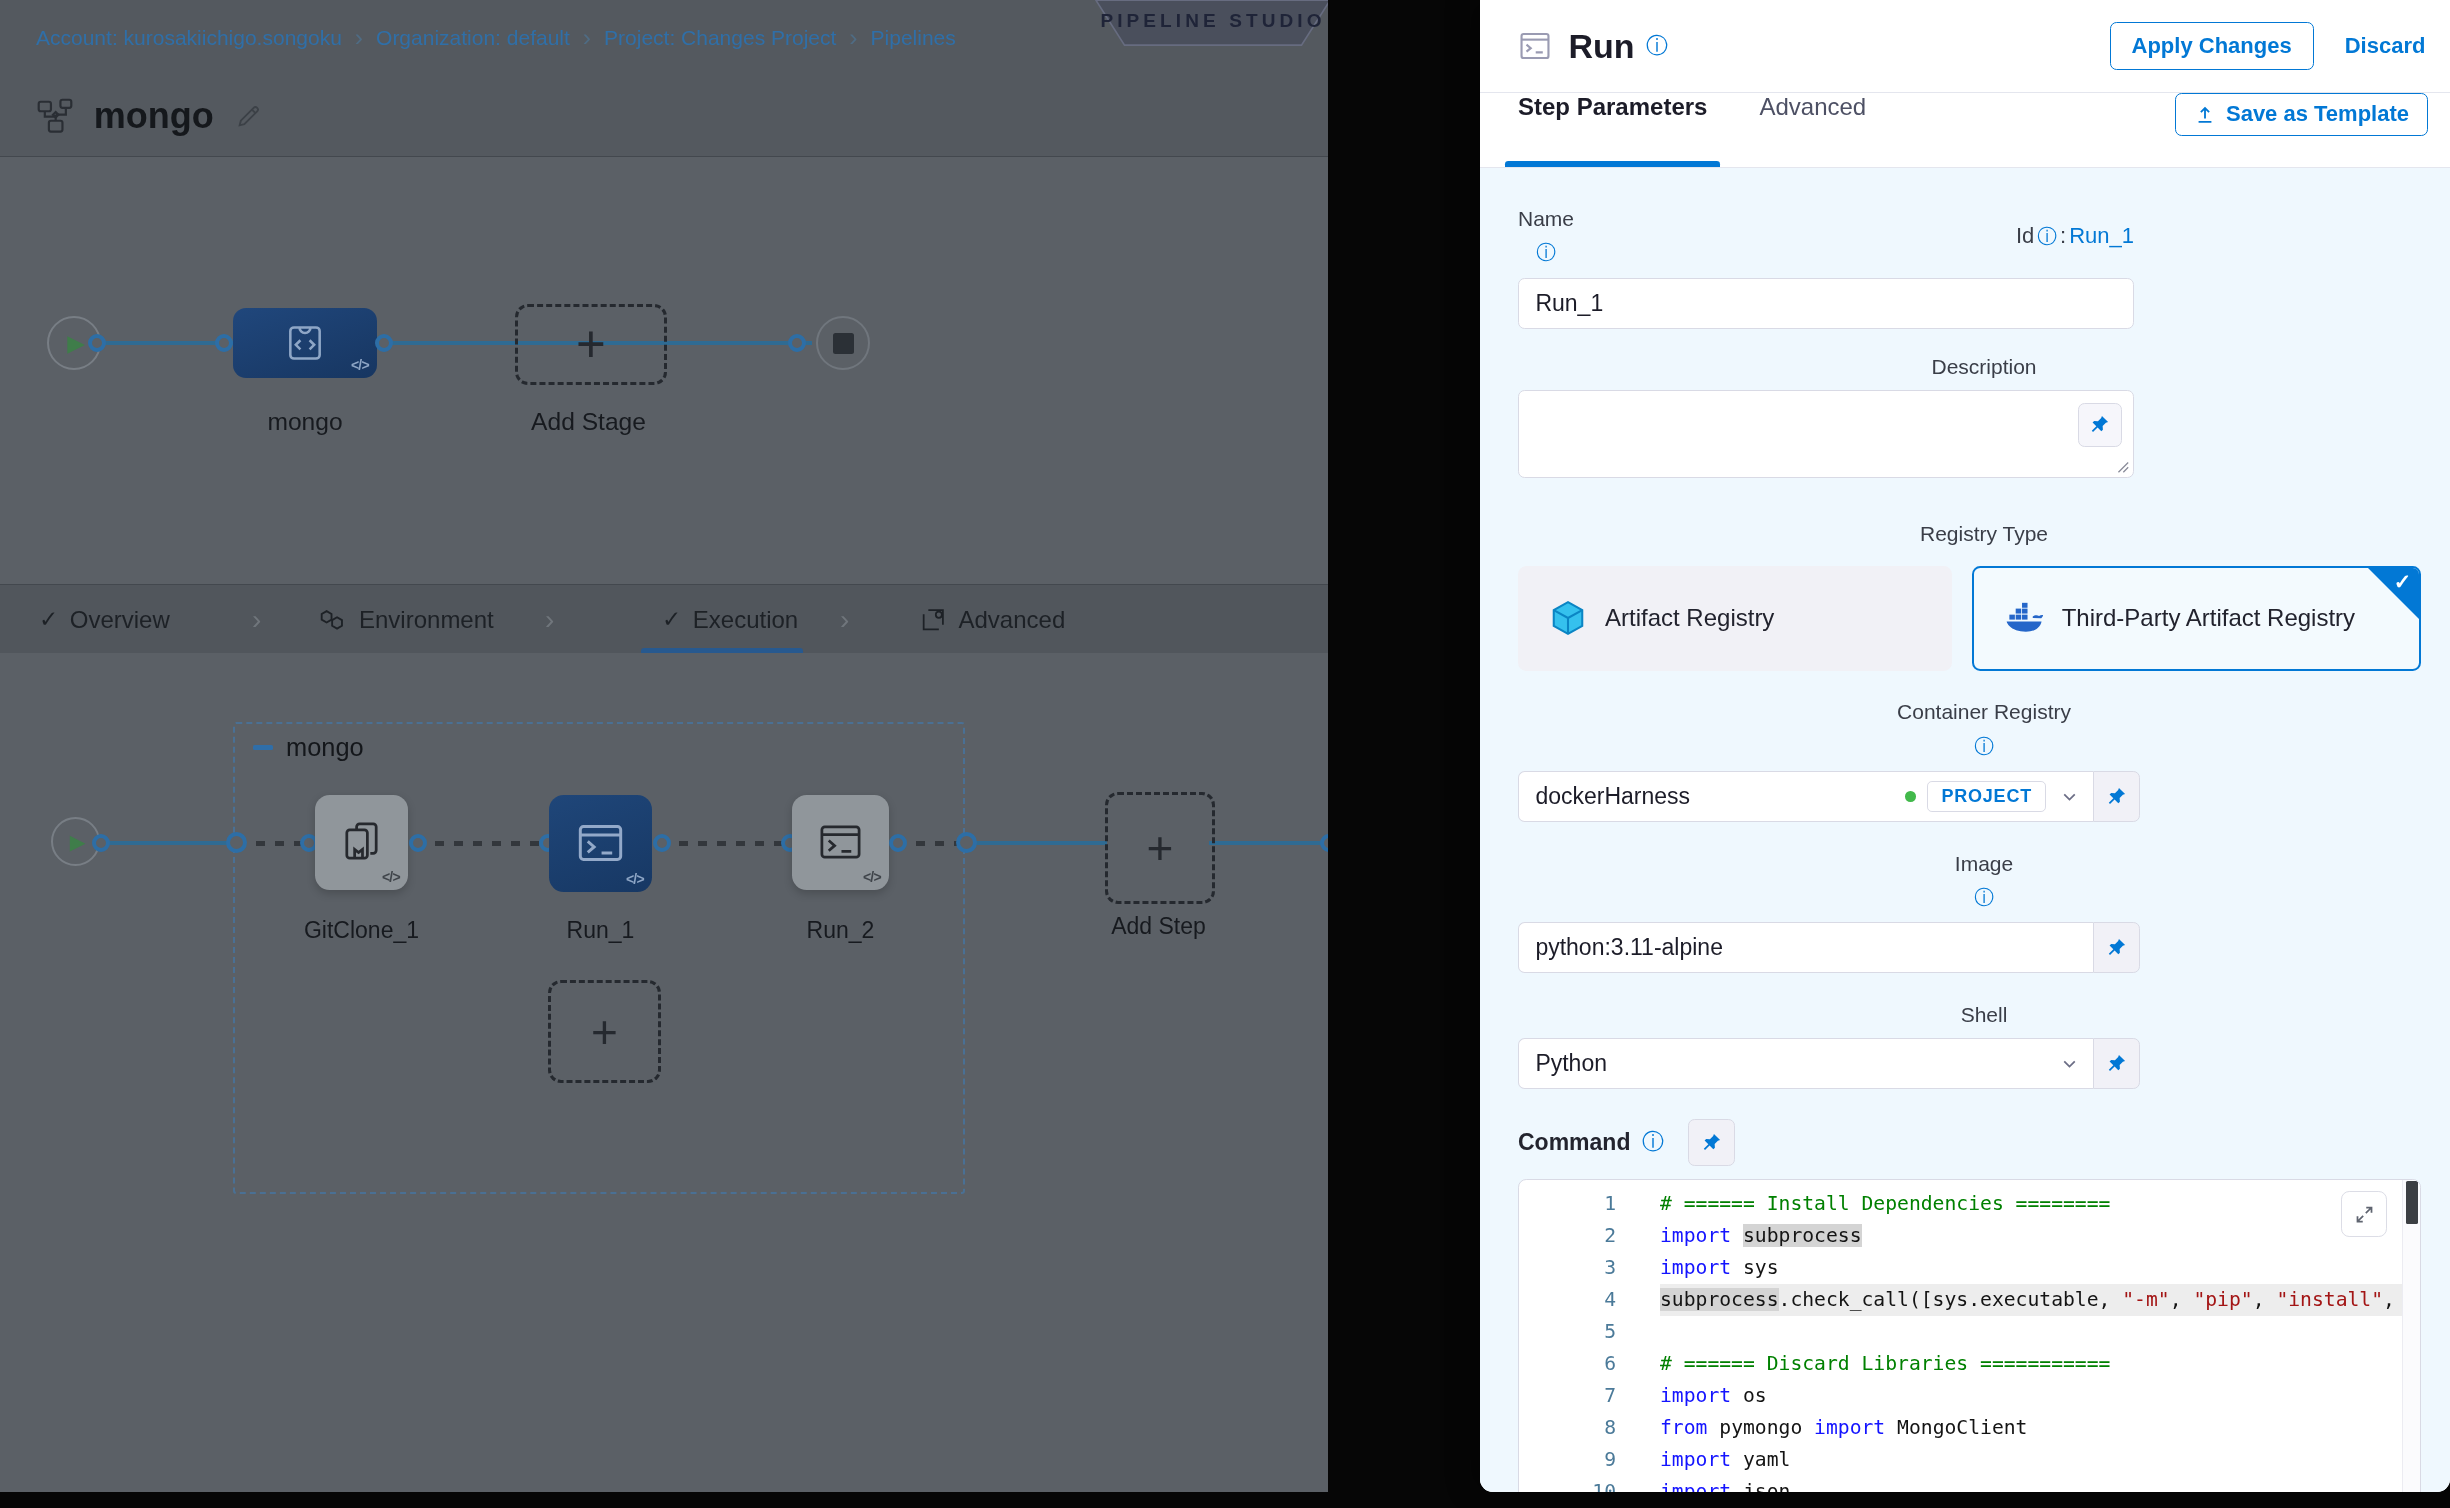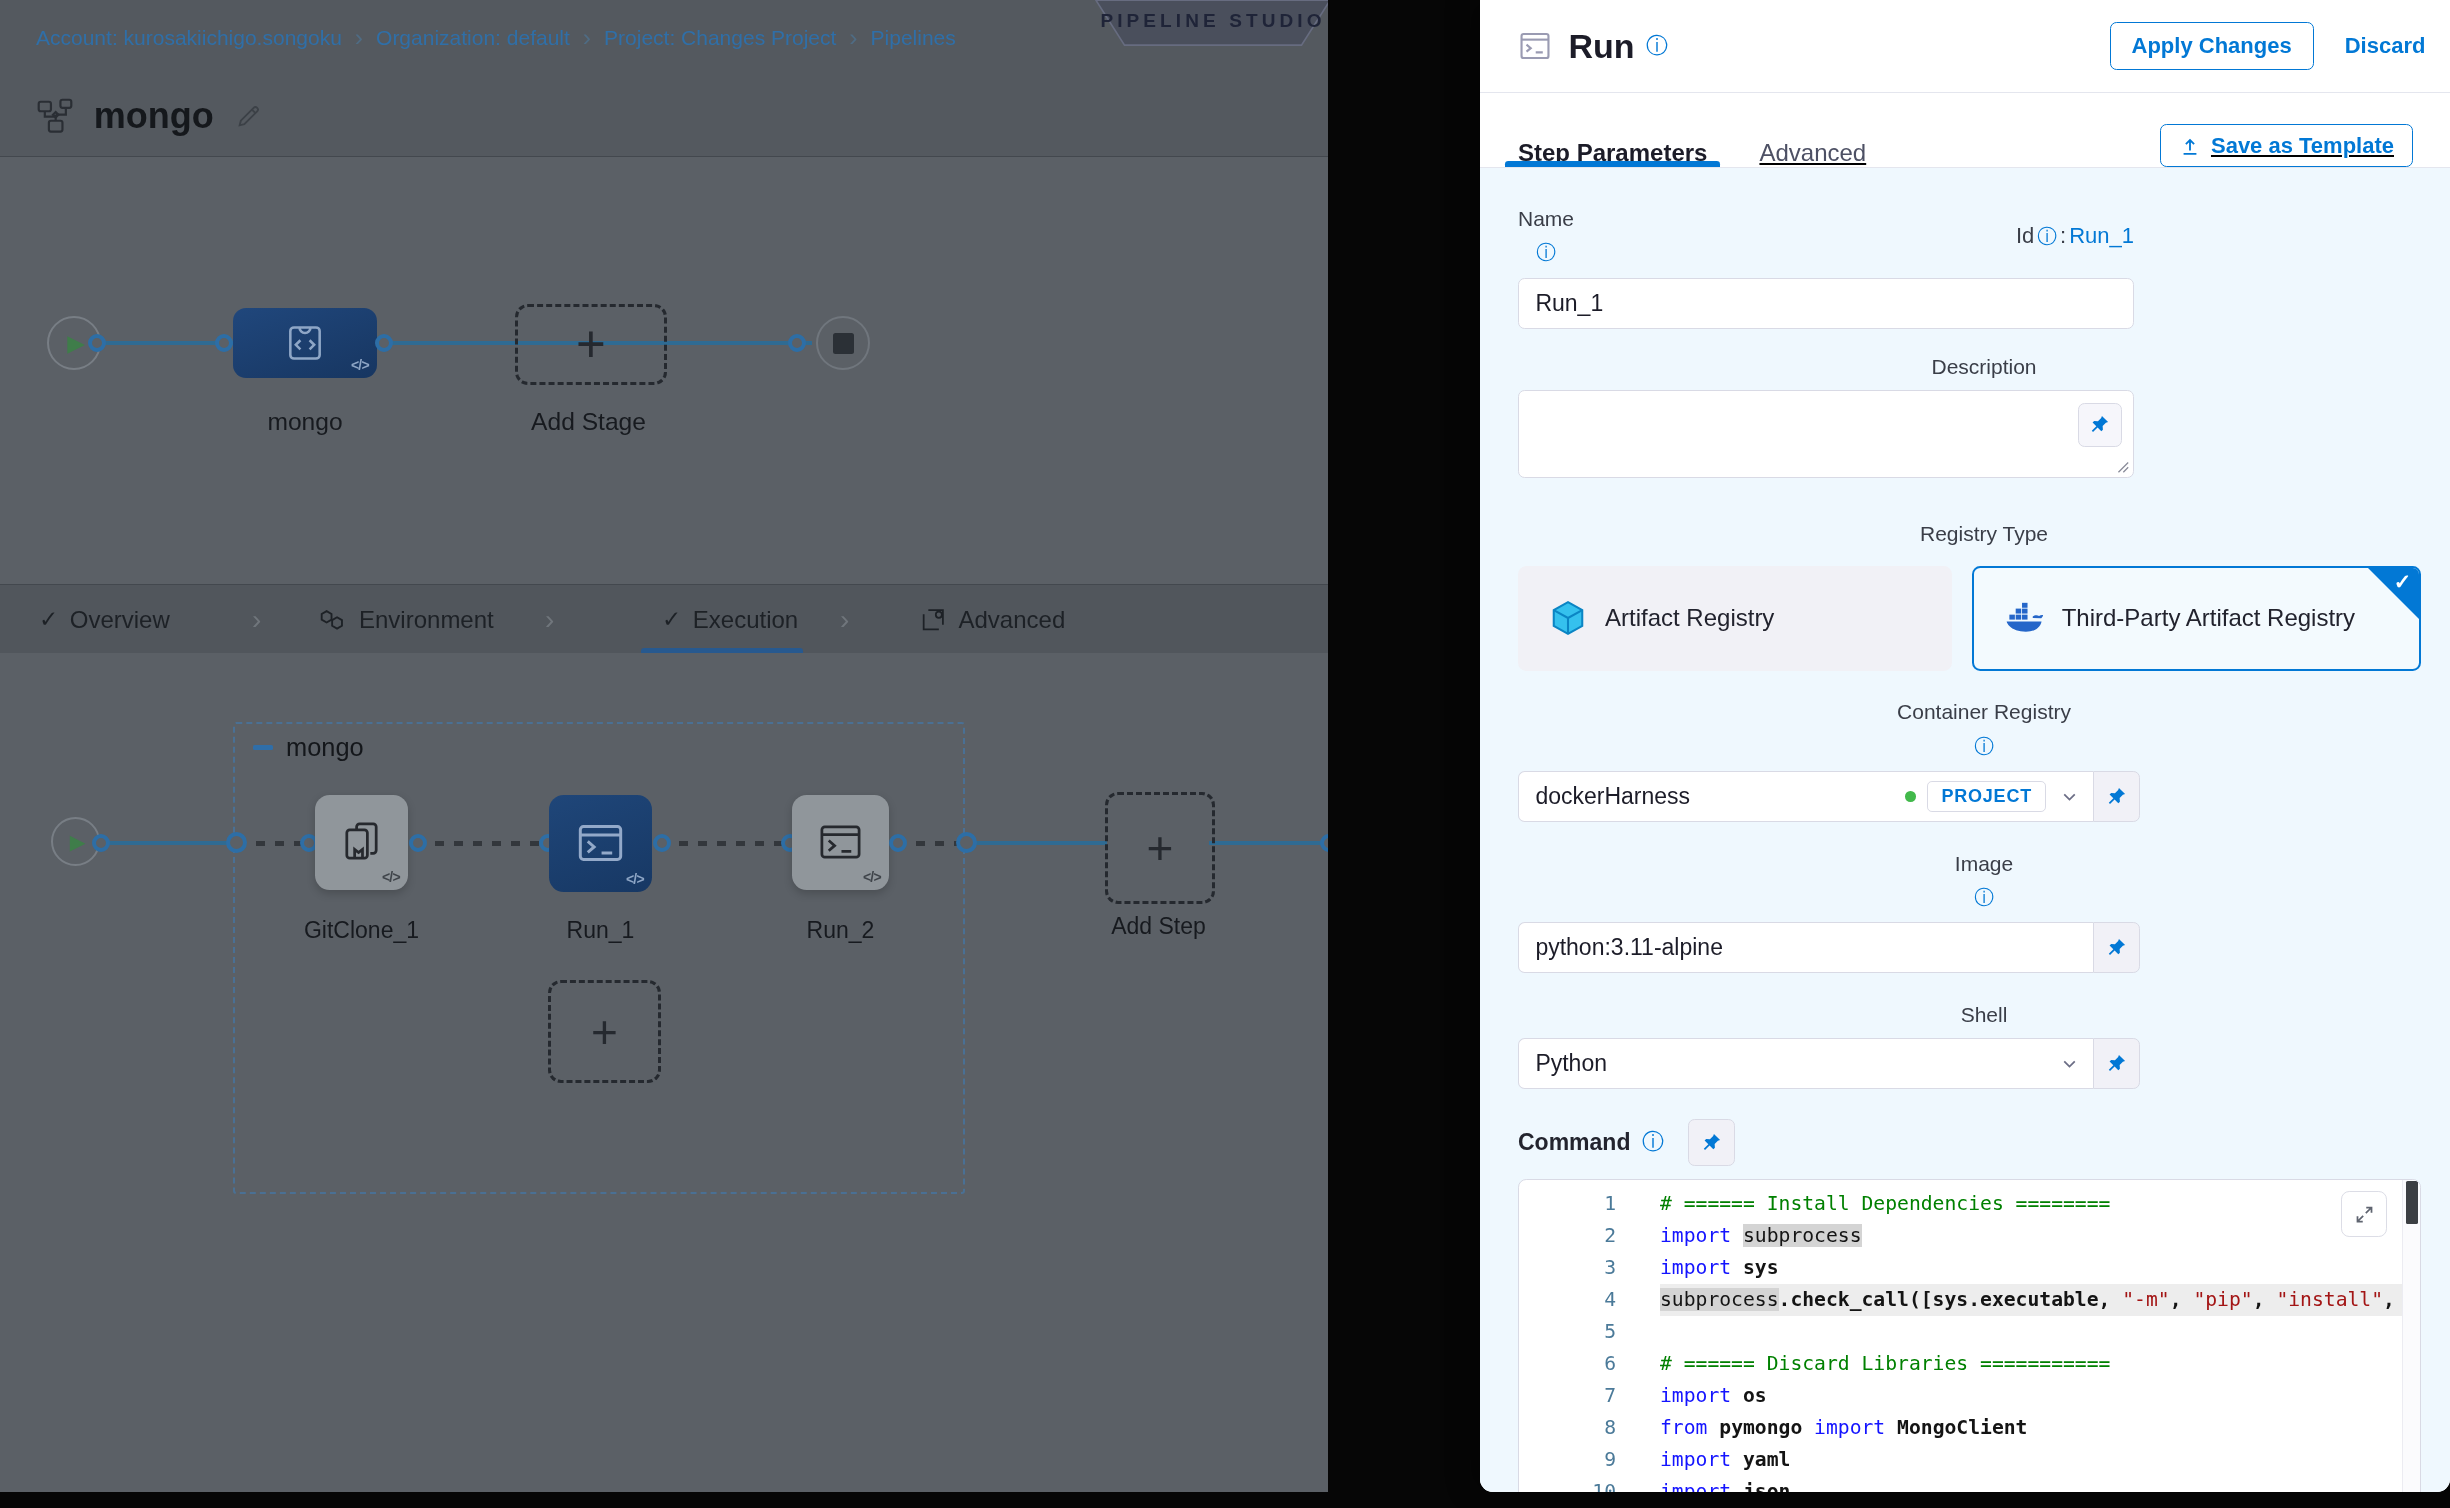--- a/index.html
+++ b/index.html
@@ -51,21 +51,21 @@
   .corner-code-dark{position:absolute;right:8.2px;bottom:4.9px;font-size:14px;font-weight:bold;color:#3f444a;letter-spacing:-0.8px;}
   
   #drawer{position:absolute;left:1480px;top:0;width:970px;height:1492px;background:#ffffff;border-radius:0 0 13px 13px;overflow:hidden;box-shadow:-8.2px 0 24.6px rgba(0,0,0,.35);}
   .dw-header{height:93px;border-bottom:1.6px solid #e4e6ee;display:flex;align-items:center;padding:0 24.6px 0 38px;box-sizing:border-box;}
   .dw-title{font-size:34px;font-weight:bold;color:#1c1c28;margin-left:16.4px;}
   .info-ic{color:#0278d5;font-size:22px;}
   .dw-header .info-ic{margin-left:11.5px;}
   .spacer{flex:1;}
   .btn-outline{border:1.6px solid #0278d5;border-radius:6.6px;color:#0278d5;font-size:22px;font-weight:600;padding:9.8px 21px;background:#ffffff;display:flex;align-items:center;gap:9.8px;cursor:pointer;}
   .link-btn{color:#0278d5;font-size:22px;font-weight:600;margin-left:31px;cursor:pointer;}
-  .dw-tabs{height:75px;border-bottom:1.6px solid #e4e6ee;display:flex;align-items:flex-end;padding:0 37px 0 38px;box-sizing:border-box;position:relative;text-decoration:underline;}
+  .dw-tabs{height:75px;border-bottom:1.6px solid #e4e6ee;display:flex;align-items:flex-start;padding:0 22px 0 38px;box-sizing:border-box;position:relative;}
   .dw-tab-active{font-size:24px;font-weight:bold;color:#1c1c28;}
   .dw-tab{font-size:24px;color:#4d5064;margin-left:52px;}
   .dw-tab-underline{position:absolute;left:24.6px;bottom:0;width:215px;height:5.7px;background:#0278d5;border-radius:3.3px 3.3px 0 0;}
   .dw-body{height:1324px;background:#eff8fe;padding:39px 0 0 38px;box-sizing:border-box;position:relative;}
   .fld-label{font-size:21px;color:#3a3e48;display:flex;align-items:center;gap:8.2px;flex-direction:column;}
   .fld-label .info-ic{font-size:19.7px;}
   .name-row{width:616px;display:flex;justify-content:space-between;align-items:center;}
   .id-part{font-size:22px;color:#3a3e48;display:flex;align-items:flex-start;gap:3px;}
   .id-val{color:#0278d5;cursor:pointer;}
   .input{width:616px;height:51px;background:#fff;border:1.6px solid #d9dae5;border-radius:6.6px;box-sizing:border-box;font-size:23px;color:#1c1c28;display:flex;align-items:center;padding-left:16.4px;margin-top:11.5px;}
@@ -89,21 +89,21 @@
   .pin-square{width:47px;height:47px;background:#f1f1f7;border:1.6px solid #d9dae5;border-radius:6.6px;box-sizing:border-box;display:flex;align-items:center;justify-content:center;margin-left:13px;cursor:pointer;}
   .editor{width:903px;height:328px;background:#fff;border:1.6px solid #d9dae5;border-radius:8.2px;box-sizing:border-box;margin-top:13px;position:relative;overflow:hidden;}
   .code-scroll{position:absolute;left:0;top:0;right:18px;bottom:0;padding-top:8.2px;font-family:"DejaVu Sans Mono","Liberation Mono",monospace;}
   .cl{display:flex;height:32px;line-height:32px;}
   .ln{width:97px;text-align:right;font-size:19.7px;color:#4b7a99;flex:none;}
   .ct{flex:1;margin-left:44px;font-size:19.7px;color:#141414;white-space:pre;overflow:hidden;}
   .cl.current .ct{background:#ededed;}
   .tok-com{color:#008000;}
   .tok-kw{color:#1414ff;}
   .tok-str{color:#a31515;}
-  .tok-pl{color:#141414;font-weight:bold;}
+  .tok-pl{color:#141414;}
   .tok-occ{color:#141414;background:#d4d4d4;}
   .expand-btn{position:absolute;top:11.5px;right:33px;width:46px;height:46px;background:#fff;border:1.6px solid #dcdde6;border-radius:8.2px;box-sizing:border-box;display:flex;align-items:center;justify-content:center;cursor:pointer;}
   .ed-scrollbar{position:absolute;right:0;top:0;bottom:0;width:18px;background:#fbfbfd;border-left:1.6px solid #ececf2;box-sizing:border-box;}
   .ed-thumb{position:absolute;top:1.6px;right:2.5px;width:11.5px;height:43px;background:#3c3f43;border-radius:1.6px;}
   .optional-row{display:flex;align-items:center;gap:18px;margin-top:51px;cursor:pointer;}
   .optional-label{font-size:25.4px;font-weight:bold;color:#1c1c28;}
   svg{display:block;}
 </style>
 </head>
 <body>

